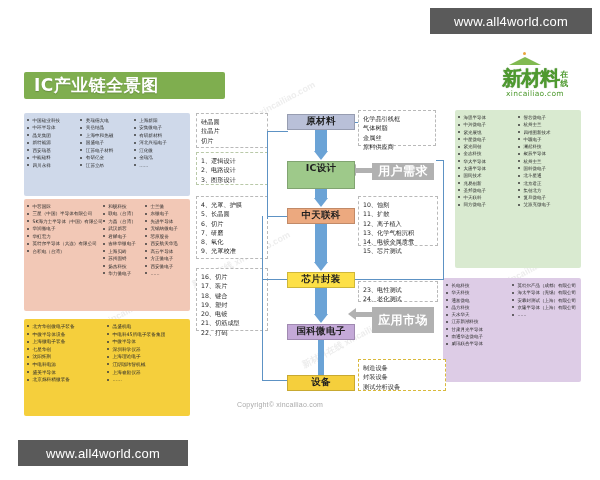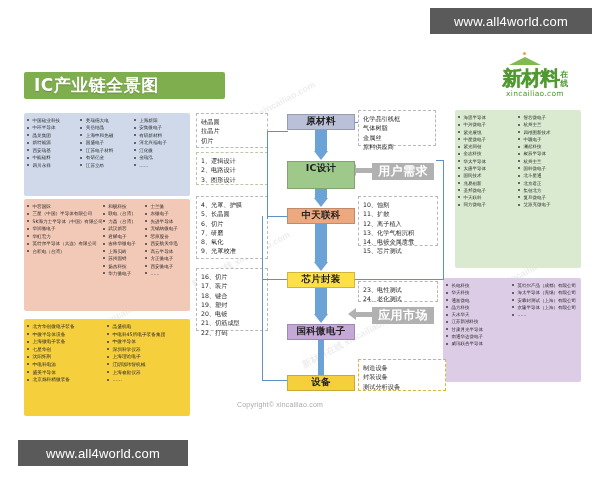--- a/index.html
+++ b/index.html
@@ -119,21 +119,21 @@
   #node-equip{left:287px;top:375px;width:68px;height:16px;background:#f5cf3c;}
 
   .gnode{
     position:absolute;box-sizing:border-box;
     display:flex;align-items:center;justify-content:center;
     background:#b1b1b1;color:#ffffff;
     font-size:12px;font-weight:bold;letter-spacing:.4px;
     font-family:Liberation Serif, serif;
   }
   #node-demand{left:372px;top:163px;width:62px;height:17px;}
-  #node-market{left:372px;top:307px;width:62px;height:17px;}
+  #node-market{left:372px;top:307px;width:62px;height:26px;}
   .vbar{position:absolute;background:#6ba3d6;}
   .tri-d{
     position:absolute;width:0;height:0;
     border-left:7px solid transparent;border-right:7px solid transparent;
     border-top:9px solid #6ba3d6;
   }
   .tri-l{
     position:absolute;width:0;height:0;
     border-top:6px solid transparent;border-bottom:6px solid transparent;
     border-right:8px solid #b1b1b1;

